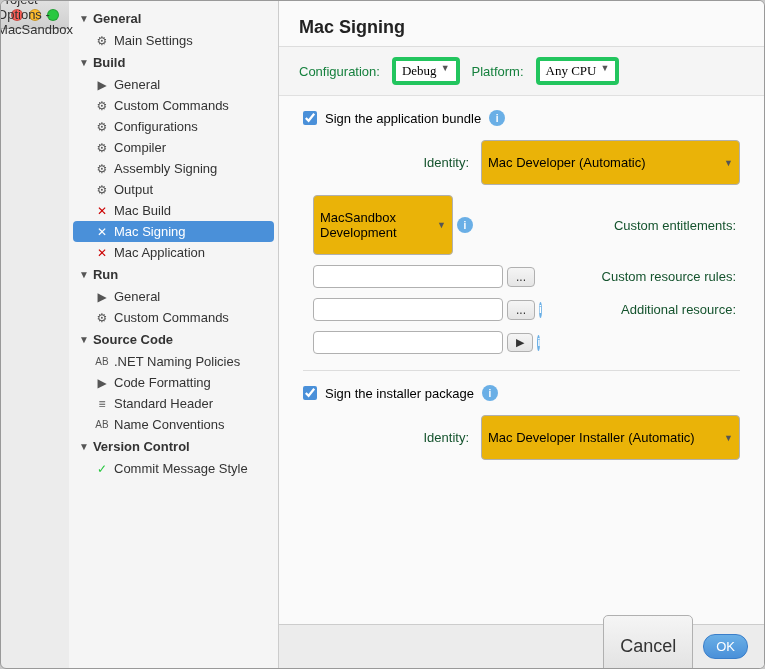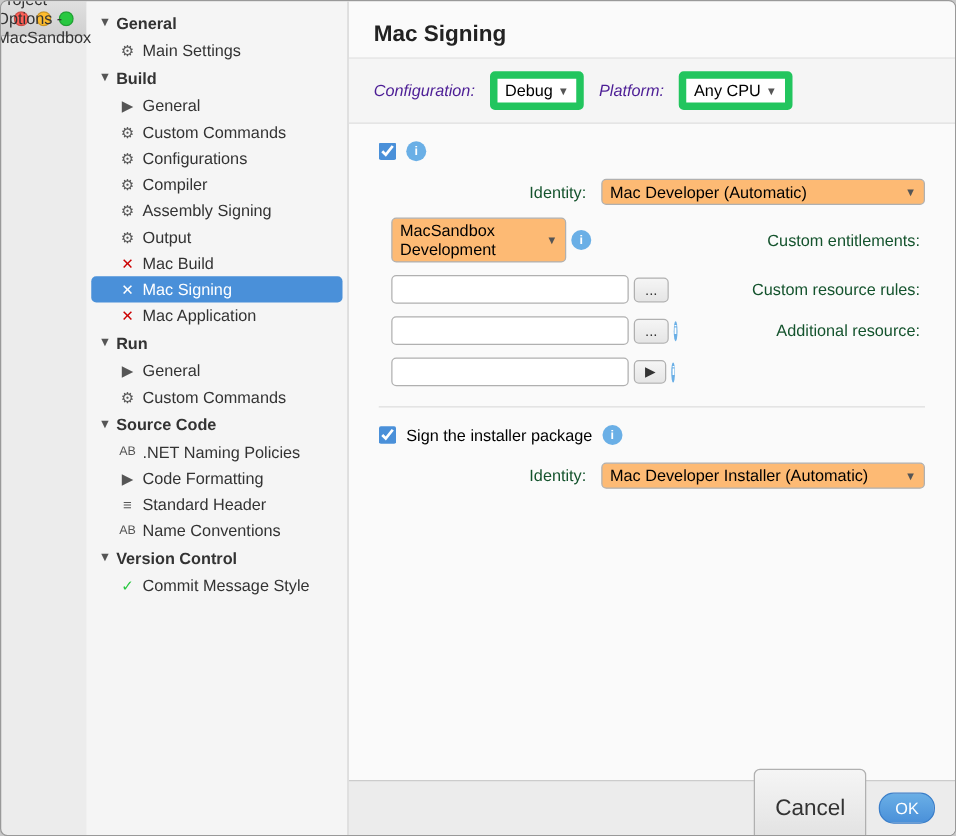--- a/index.html
+++ b/index.html
@@ -121,34 +121,34 @@
     }
     .toolbar-row {
       display: flex;
       align-items: center;
       padding: 10px 20px;
       gap: 12px;
       border-bottom: 1px solid #e0e0e0;
       background: #f5f5f5;
     }
     .label-text {
-      color: #4c1d95;
-      font-size: 13px;
-      font-style: italic;
+      color: #15803d;
+      font-size: 13px;
     }
     .dropdown {
       display: inline-flex;
-      align-items: center;
+      align-items: flex-start;
       background: white;
-      border: 6px solid #22c55e;
+      border: 4px solid #22c55e;
       border-radius: 4px;
       padding: 2px 6px;
       cursor: pointer;
       font-size: 13px;
       gap: 4px;
+      font-family: Liberation Serif, serif;
     }
     .dropdown .arrow-down {
       font-size: 9px;
       color: #555;
     }
     .form-body {
       flex: 1;
       padding: 14px 24px;
       overflow-y: auto;
     }
@@ -190,24 +190,24 @@
       font-size: 13px;
       padding-right: 4px;
     }
     .form-field-row {
       display: flex;
       align-items: center;
       gap: 4px;
     }
     .form-select {
       flex: 1;
-      background: #fdba74;
+      background: #eab308;
       border: 1px solid #b0b0b0;
       border-radius: 4px;
-      padding: 2px 6px;
+      padding: 14px 6px;
       font-size: 13px;
       display: flex;
       align-items: center;
       justify-content: space-between;
       cursor: pointer;
     }
     .form-select .arrow-down {
       font-size: 9px;
       color: #555;
     }
@@ -402,20 +402,21 @@
         <div class="dropdown">
           <span>Any CPU</span>
           <span class="arrow-down">▼</span>
         </div>
       </div>
 
       <div class="form-body">
 
         <div class="checkbox-row">
           <input type="checkbox" checked="" style="">
+          <span>Sign the application bundle</span>
           <span class="info-icon">i</span>
         </div>
 
         <div class="form-grid">
 
           <div class="form-label">Identity:</div>
           <div class="form-field-row">
             <div class="form-select">
               <span>Mac Developer (Automatic)</span>
               <span class="arrow-down">▼</span>

